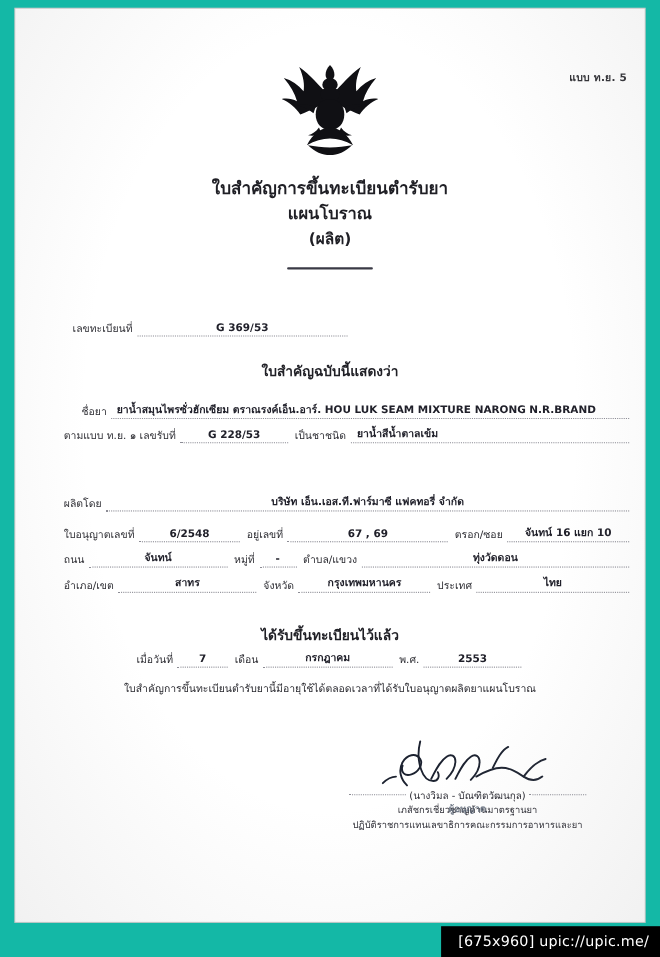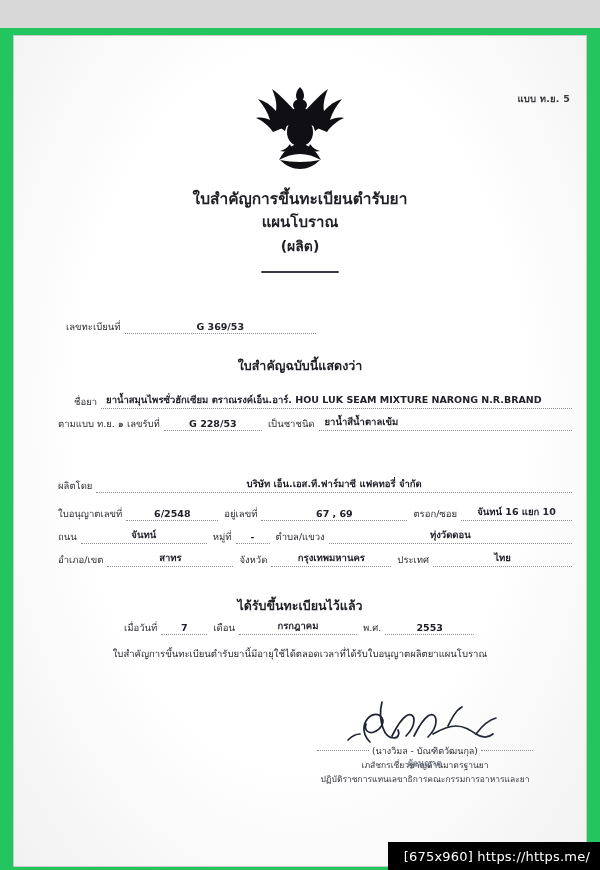--- a/index.html
+++ b/index.html
@@ -12,22 +12,21 @@
     height: 870px;
     position: relative;
     font-family: "DejaVu Sans", "Liberation Sans", sans-serif;
     overflow: hidden;
   }
 
   
   #viewer {
     position: absolute;
     inset: 0;
-    background: #22c55e;
-    margin-top: 28px;
+    background: #14b8a6;
   }
 
   
   #page {
     position: absolute;
     left: 14px;
     top: 8px;
     width: 572px;
     height: 830px;
     background: #ffffff;
@@ -410,16 +409,16 @@
         </div>
         <div class="sig-title">เภสัชกรเชี่ยวชาญด้านมาตรฐานยา</div>
         <div class="sig-title">ปฏิบัติราชการแทนเลขาธิการคณะกรรมการอาหารและยา</div>
         <div class="stamp-line">ผู้อนุญาต</div>
       </div>
 
     </div>
   </div>
 
   <div id="watermark">
-    <span>[675x960] https://https.me/</span>
+    <span>[675x960] upic://upic.me/</span>
   </div>
 
 </div>
 
 </body></html>

